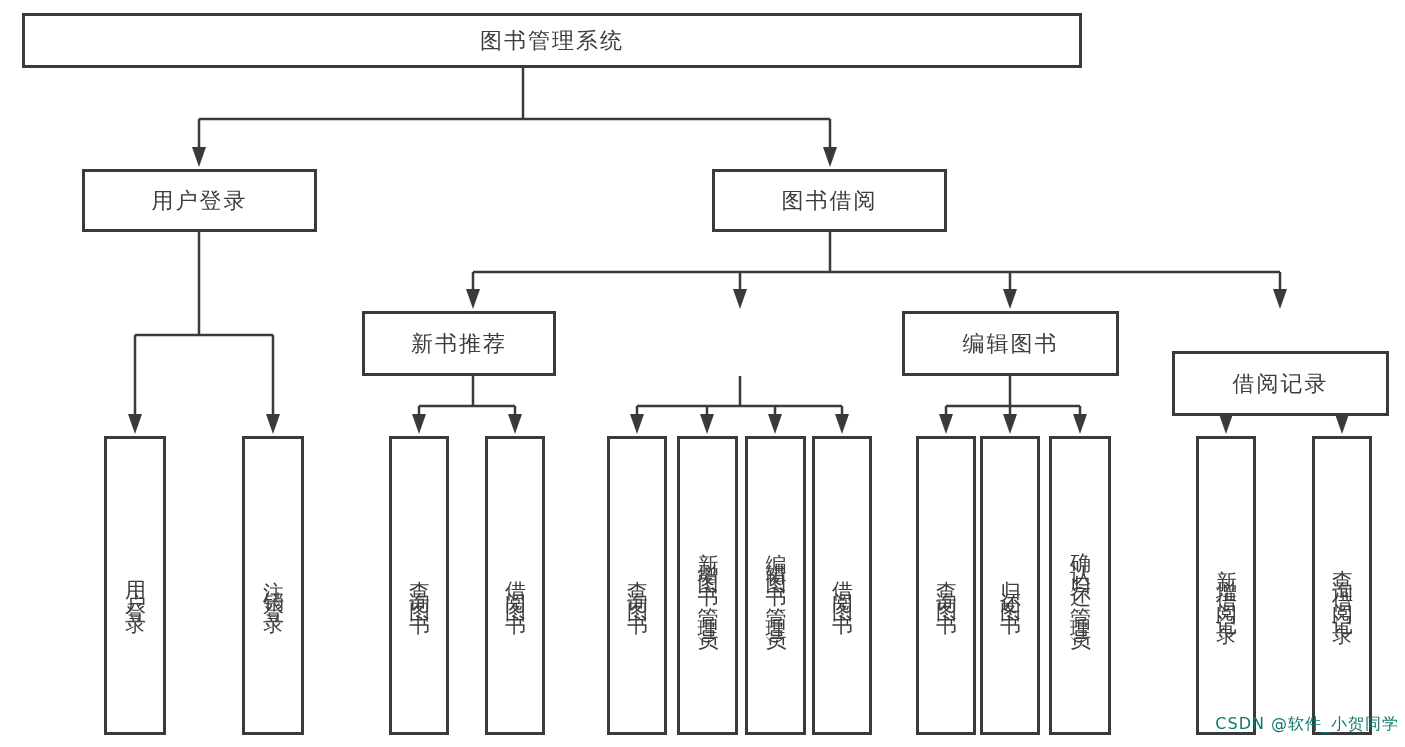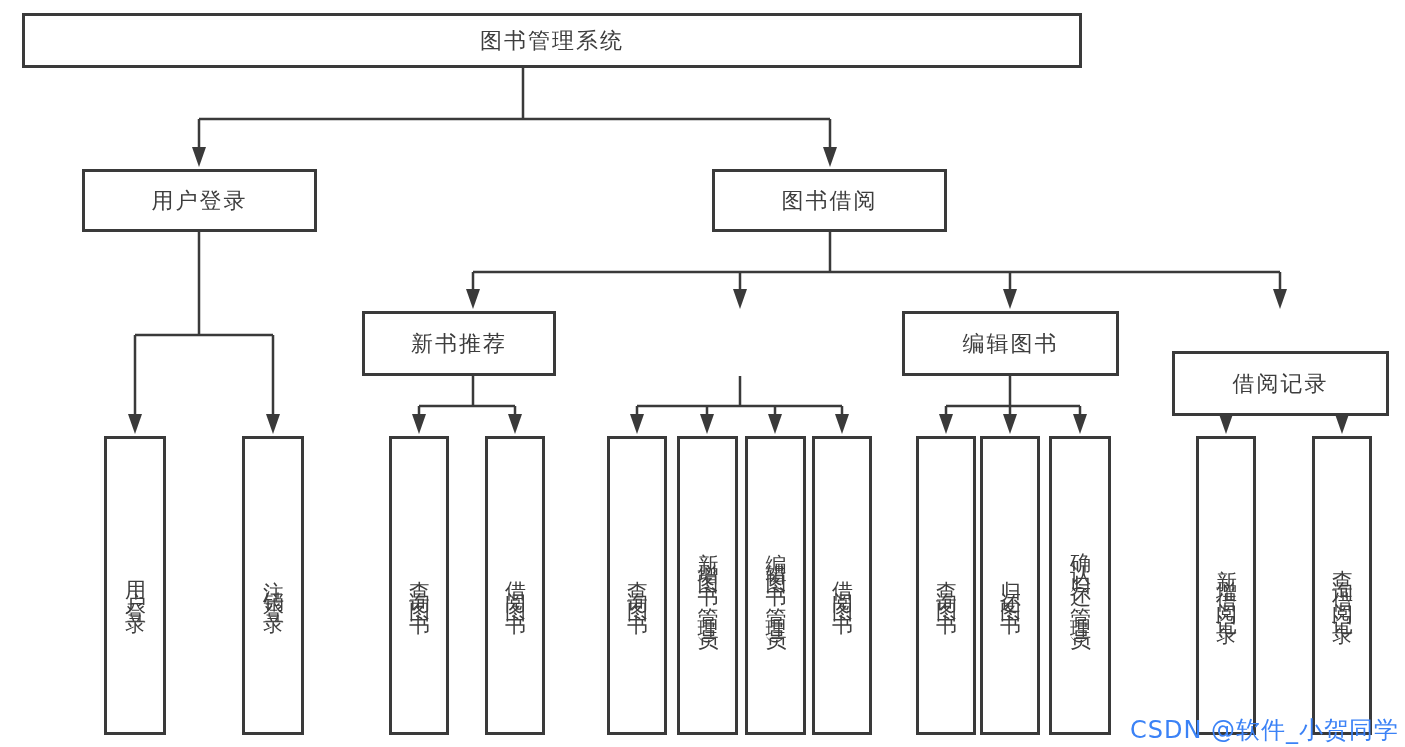--- a/index.html
+++ b/index.html
@@ -63,22 +63,22 @@
   .n-cb-query  { left: 916px;  width: 60px; }
   .n-cb-return { left: 980px;  width: 60px; }
   .n-cb-confirm{ left: 1049px; width: 62px; }
   .n-br-add    { left: 1196px; width: 60px; }
   .n-br-query  { left: 1312px; width: 60px; }
   .watermark {
     position: absolute;
     right: 6px;
     top: 714px;
     z-index: 3;
-    font-size: 24px;
-    color: #3b82f6;
+    font-size: 16px;
+    color: #0f766e;
     letter-spacing: 1px;
     white-space: nowrap;
   }
 </style>
 </head>
 <body>
 
 <div class="stage">
 
   <svg class="connector-layer" width="1405" height="747" viewBox="0 0 1405 747" xmlns="http://www.w3.org/2000/svg">

